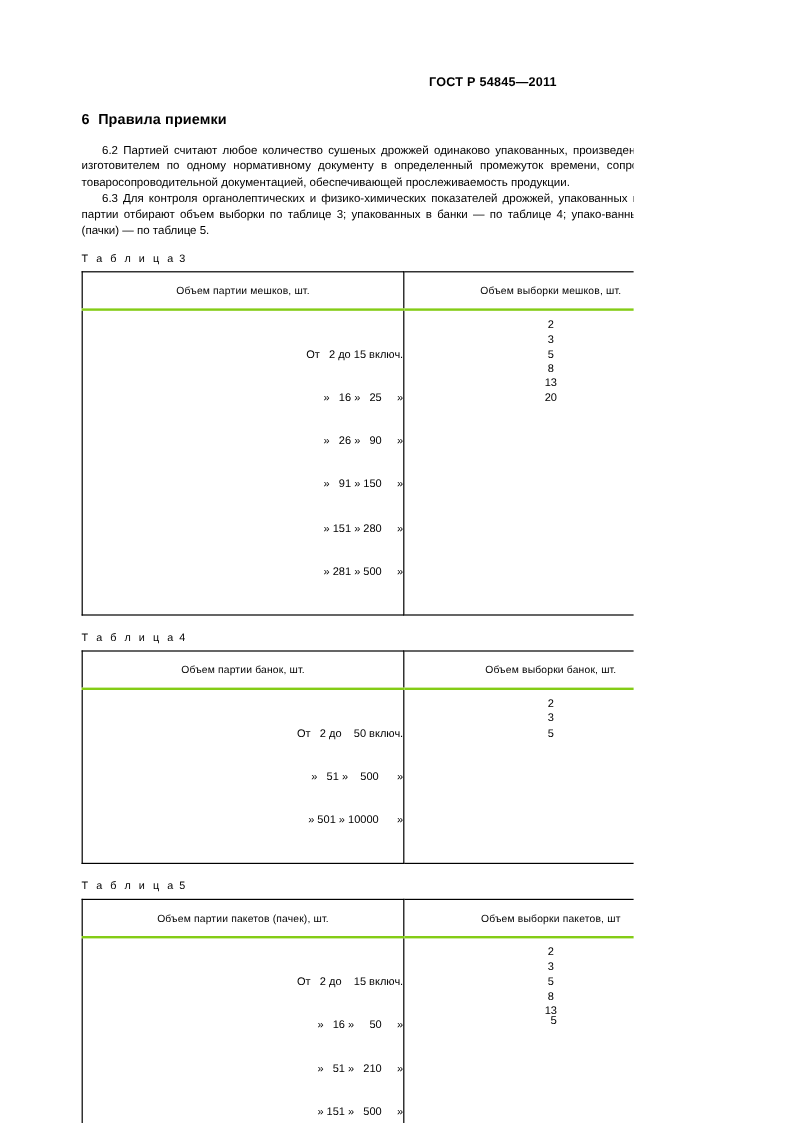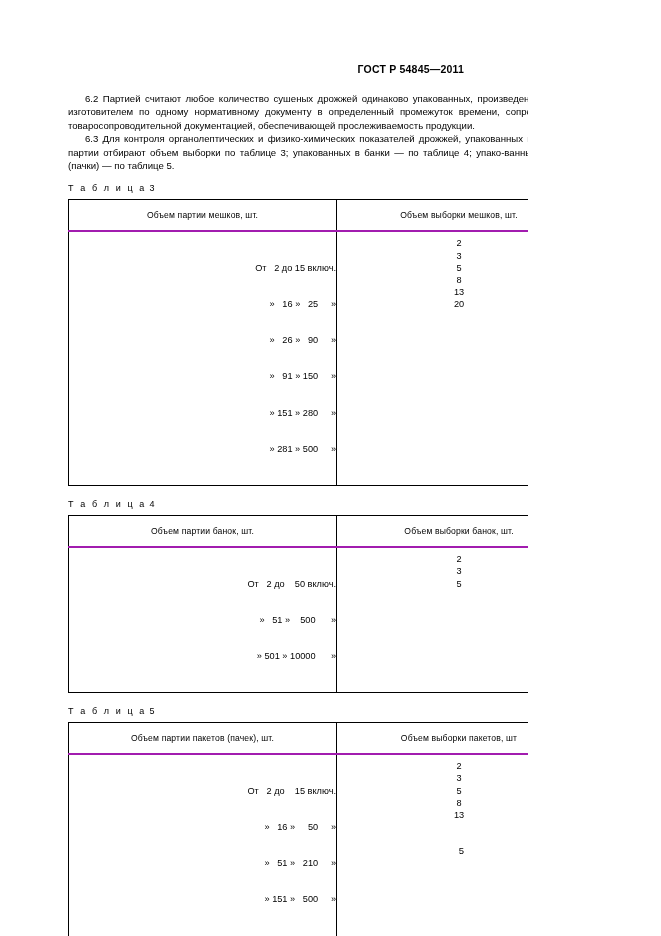--- a/index.html
+++ b/index.html
@@ -75,21 +75,21 @@
     table-layout: fixed;
     margin: 0 0 0 0;
   }
   table.gost th,
   table.gost td {
     border: 1px solid #000;
     padding: 0;
     vertical-align: top;
   }
   table.gost thead th {
-    border-bottom: 2px solid #a21caf;
+    border-bottom: 2px solid #84cc16;
     font-weight: normal;
     font-size: 8.6px;
     text-align: center;
     height: 30px;
     vertical-align: middle;
     letter-spacing: 0.15px;
   }
   table.gost td.c-left {
     padding: 5px 0 6px 0;
     text-align: right;
@@ -129,20 +129,21 @@
 </style>
 </head>
 <body>
 
 <div class="page">
 
   <div class="runhead">ГОСТ Р 54845—2011</div>
 
   <div class="content">
 
+    <h2 class="sec"><span class="num">6</span><span>Правила приемки</span></h2>
 
     <div class="blk">
       <p class="para">6.2  Партией считают любое количество сушеных дрожжей одинаково упакованных, произведен-ных одним изготовителем по одному нормативному документу в определенный промежуток времени, сопровождаемое товаросопроводительной документацией, обеспечивающей прослеживаемость продукции.</p>
       <p class="para">6.3  Для контроля органолептических и физико-химических показателей дрожжей, упакованных в мешки, от партии отбирают объем выборки по таблице 3; упакованных в банки — по таблице 4; упако-ванных в пакеты (пачки) — по таблице 5.</p>
     </div>
 
     <div class="tblwrap">
       <div class="tbl-caption"><span>Т а б л и ц а</span><span class="tnum">3</span></div>
       <table class="gost">
         <thead>

